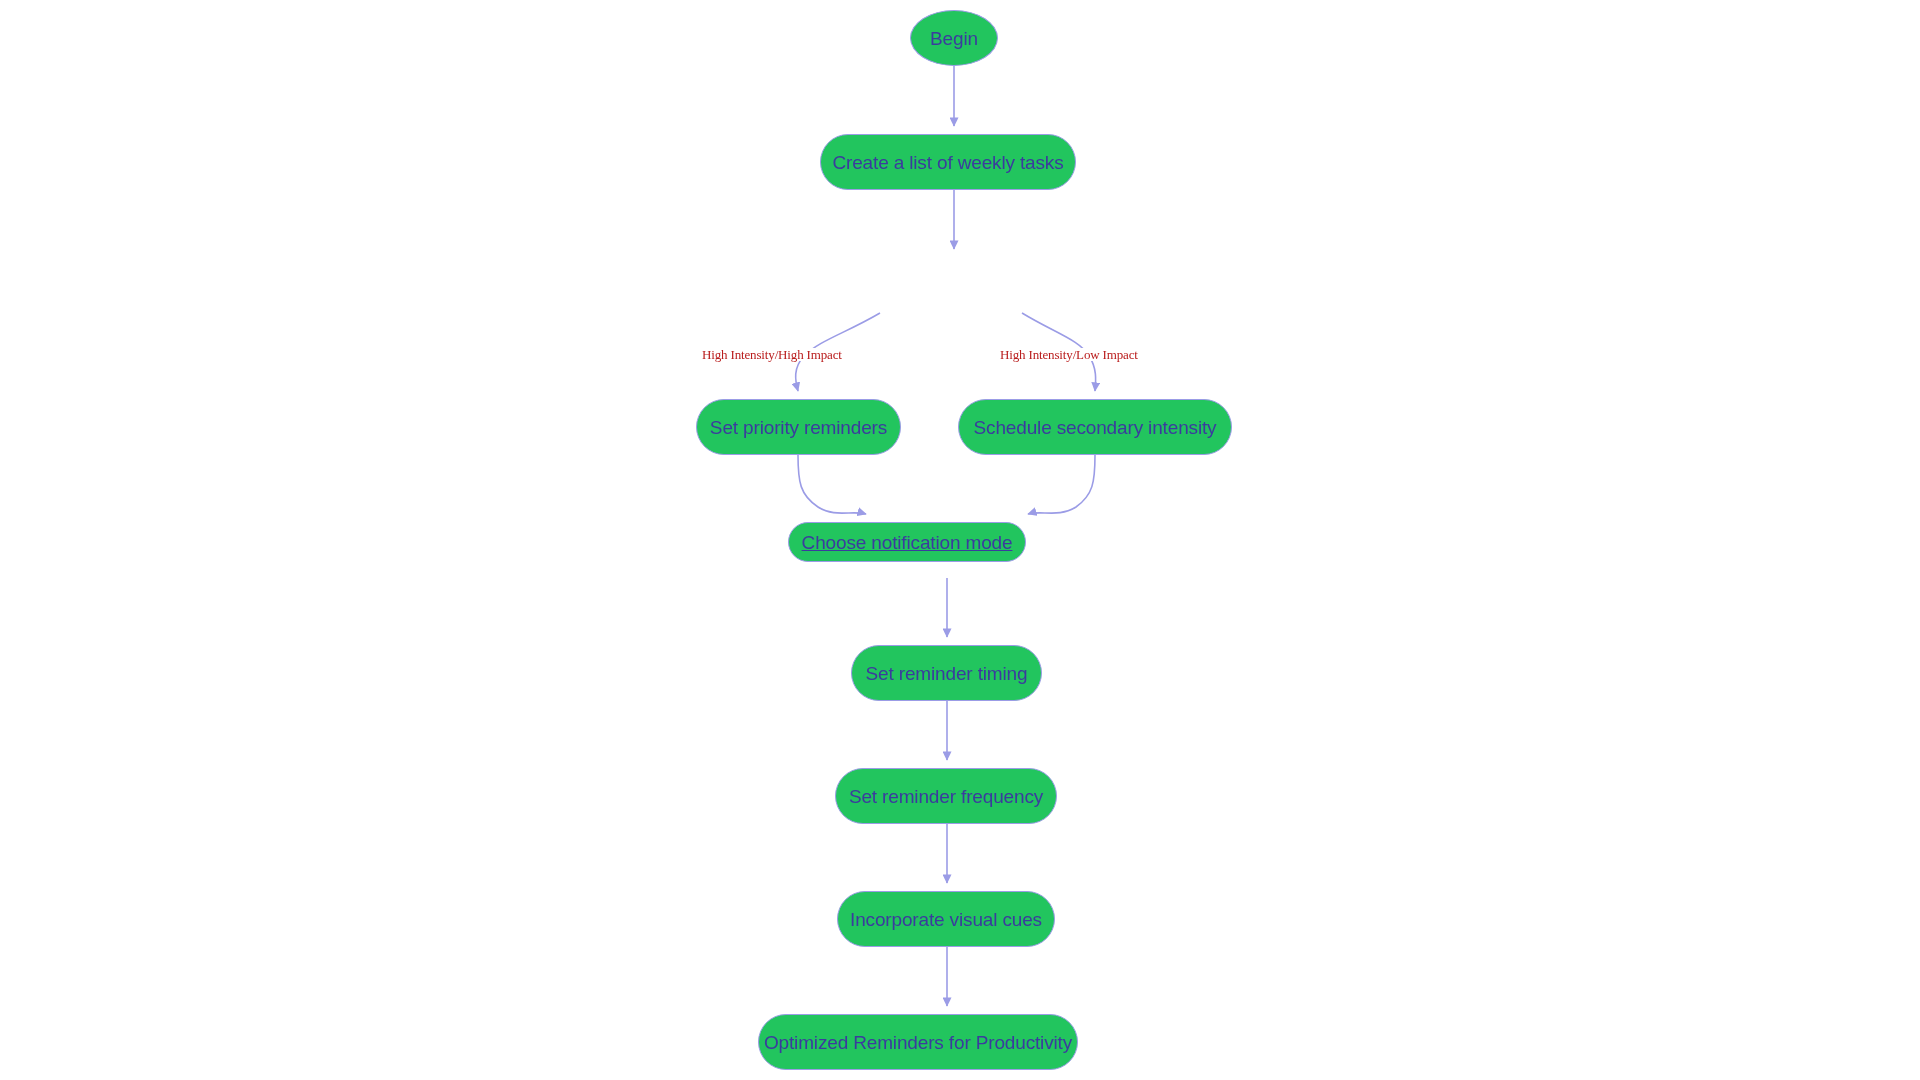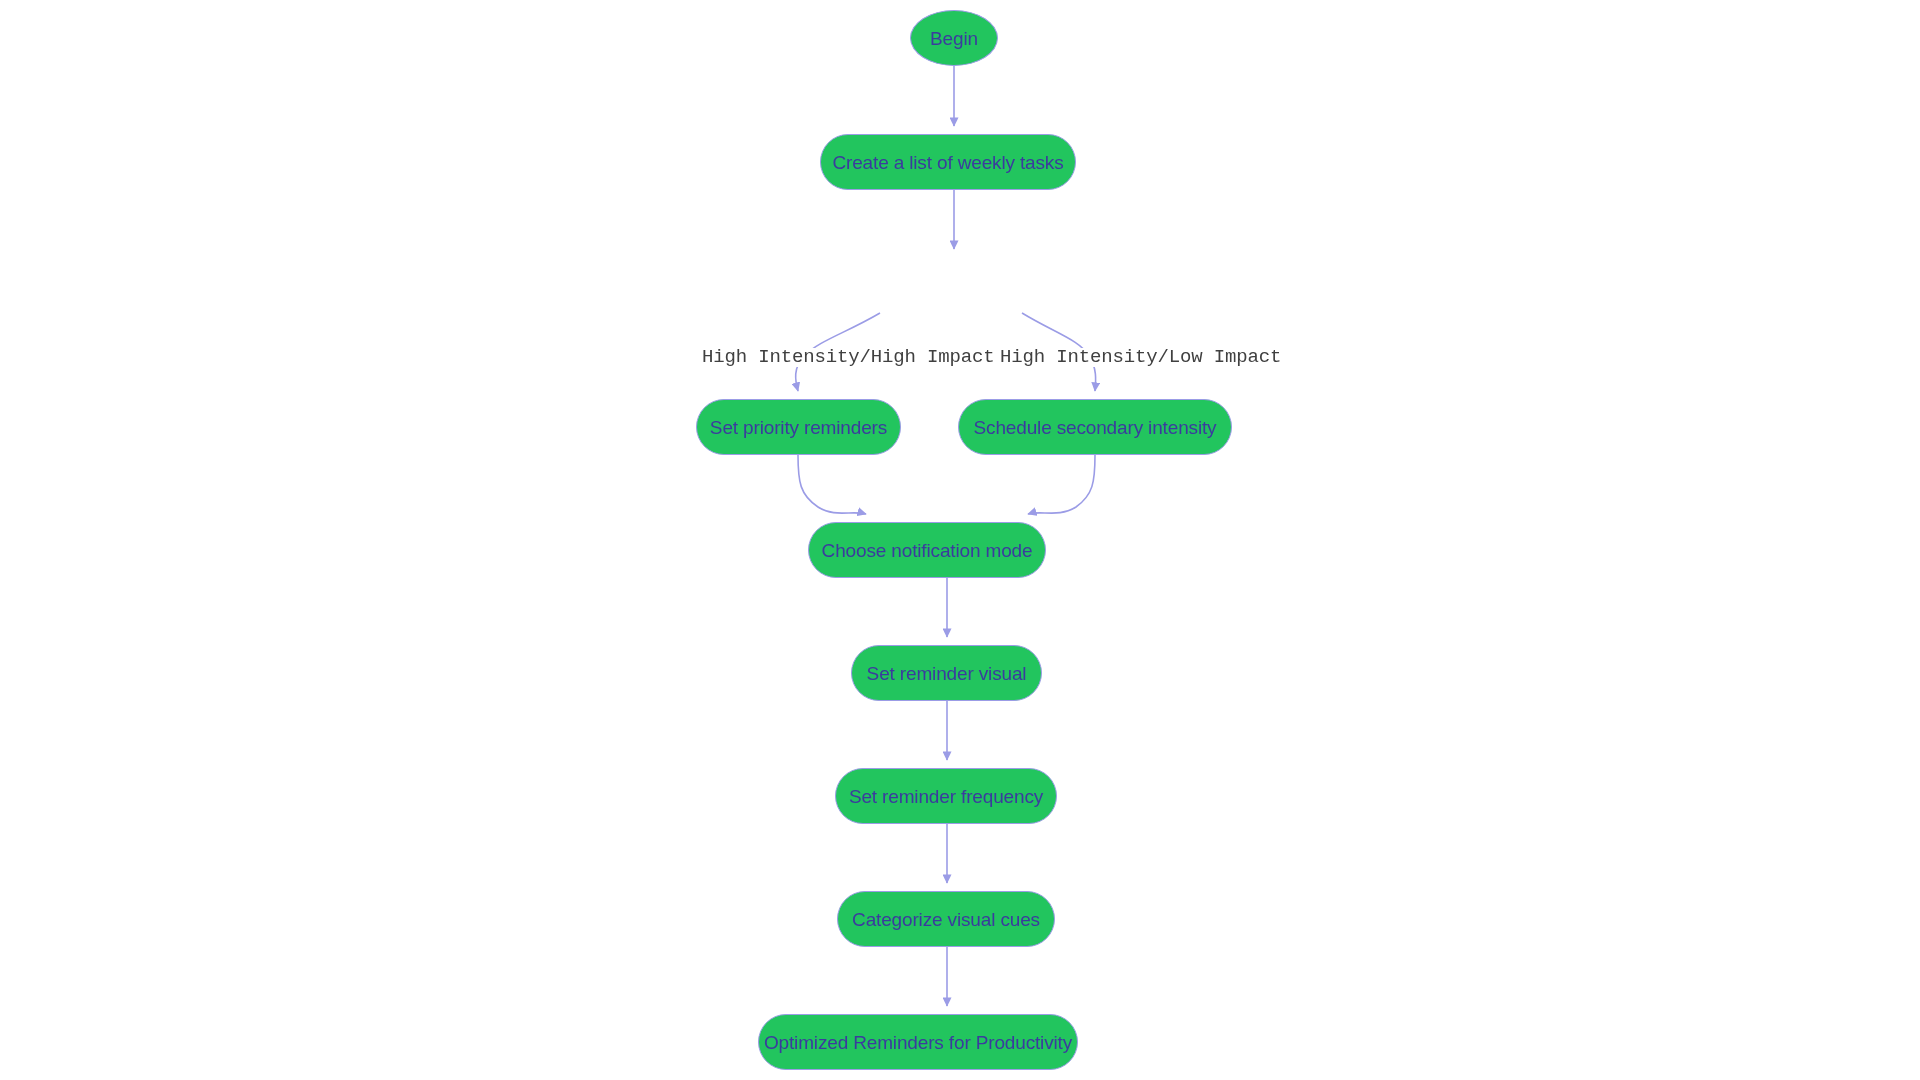--- a/index.html
+++ b/index.html
@@ -43,23 +43,23 @@
     line-height: 1;
   }
   .flow-node.stadium {
     border-radius: 999px;
   }
   .flow-node.ellipse {
     border-radius: 50%;
   }
   .edge-label {
     position: absolute;
-    color: #404040;
-    font-family: Liberation Mono, monospace;
-    font-size: 19px;
+    color: #b91c1c;
+    font-family: Liberation Serif, serif;
+    font-size: 13px;
     letter-spacing: -0.15px;
     white-space: nowrap;
     background: #ffffff;
     line-height: 1;
   }
 </style>
 </head>
 <body>
 
 <div id="flowchart-canvas">
@@ -94,34 +94,34 @@
 
 
   <div class="flow-node stadium" style="left:696px; top:399px; width:205px; height:56px;">
     <span>Set priority reminders</span>
   </div>
 
   <div class="flow-node stadium" style="left:958px; top:399px; width:274px; height:56px;">
     <span>Schedule secondary intensity</span>
   </div>
 
-  <div class="flow-node stadium" style="left:808px; top:522px; width:238px; height:56px;">
+  <div class="flow-node stadium" style="left:788px; top:522px; width:238px; height:40px;text-decoration:underline;">
     <span>Choose notification mode</span>
   </div>
 
   <div class="flow-node stadium" style="left:851px; top:645px; width:191px; height:56px;">
-    <span>Set reminder visual</span>
+    <span>Set reminder timing</span>
   </div>
 
   <div class="flow-node stadium" style="left:835px; top:768px; width:222px; height:56px;text-align:right;">
     <span>Set reminder frequency</span>
   </div>
 
   <div class="flow-node stadium" style="left:837px; top:891px; width:218px; height:56px;">
-    <span>Categorize visual cues</span>
+    <span>Incorporate visual cues</span>
   </div>
 
   <div class="flow-node stadium" style="left:758px; top:1014px; width:320px; height:56px;">
     <span>Optimized Reminders for Productivity</span>
   </div>
 
   <div class="edge-label" style="left:702px; top:348px;">High Intensity/High Impact</div>
 
   <div class="edge-label" style="left:1000px; top:348px;">High Intensity/Low Impact</div>
 

